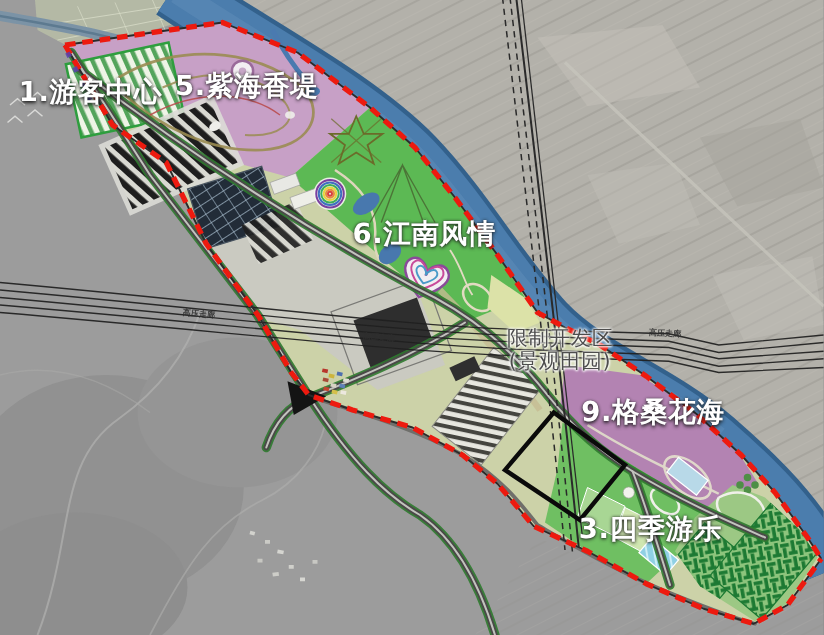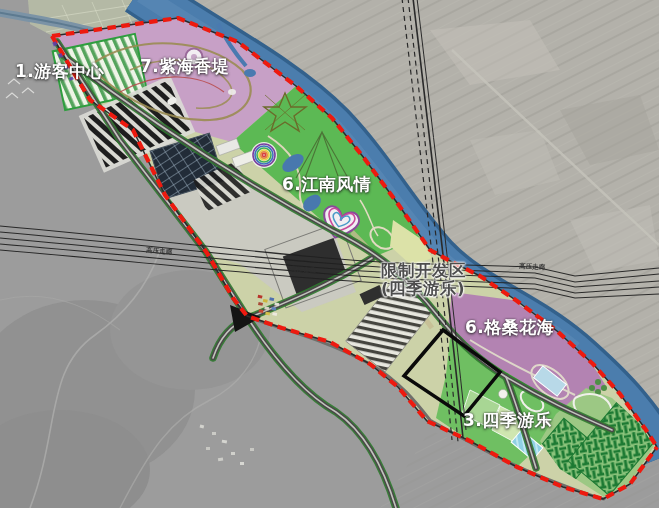--- a/index.html
+++ b/index.html
@@ -1,23 +1,23 @@
 <!DOCTYPE html>
 <html><head>
 <meta charset="utf-8">
 <style>
   html,body{margin:0;padding:0;background:#888;}
   #stage{position:relative;width:659px;height:508px;overflow:hidden;
          font-family:"DejaVu Sans","Liberation Sans",sans-serif;}
   #stage svg{position:absolute;left:0;top:0;}
-  .lbl{position:absolute;font-weight:bold;font-size:17px;line-height:1.15;color:#fff;
+  .lbl{position:absolute;font-weight:bold;font-size:22px;line-height:1.15;color:#fff;
        white-space:nowrap;letter-spacing:.5px;
        text-shadow:0 1px 3px rgba(25,25,25,.9),0 0 2px rgba(40,40,40,.65);}
-  .lbl-dark{position:absolute;font-weight:bold;font-size:16.5px;line-height:1.12;color:#4d4d4d;
-       text-align:left;letter-spacing:.5px;
+  .lbl-dark{position:absolute;font-weight:normal;font-size:16.5px;line-height:1.12;color:#4d4d4d;
+       text-align:center;letter-spacing:.5px;
        text-shadow:0 0 2px #fff,0 0 2px #fff,0 0 3px #fff,0 1px 2px #fff;}
   #lz1{left:15px;top:62px}
   #lz2{left:140px;top:57px}
   #lz3{left:282px;top:175px}
   #lz4{left:465px;top:318px}
   #lz5{left:463px;top:411px}
   #lz6{left:555px;top:430px}
   #lrestricted{left:381px;top:262px;width:134px}
   #lreserved{left:375px;top:363px;width:148px}
 </style>
@@ -281,24 +281,24 @@
   <g fill="none" stroke-linejoin="round">
     <path d="M52,36 L178,18 238,42 296,86 332,118 364,158 398,204 430,250 452,262 480,276 517,301 557,331 593,364 620,394 646,430 657,447" stroke="#2b2b2b" stroke-width="1.5"></path>
     <path d="M52,36 L90,100 133,130 165,195 207,253 233,298 247,316 282,328 330,342 370,364 398,387 427,421 470,441 517,467 563,487 603,499 630,484 657,447" stroke="#2b2b2b" stroke-width="1.5"></path>
     <path d="M52,36 L178,18 238,42 296,86 332,118 364,158 398,204 430,250 452,262 480,276 517,301 557,331 593,364 620,394 646,430 657,447" stroke-width="4.2" stroke-dasharray="8.5 5.5" stroke="#ed1a0f"></path>
     <path d="M52,36 L90,100 133,130 165,195 207,253 233,298 247,316 282,328 330,342 370,364 398,387 427,421 470,441 517,467 563,487 603,499 630,484 657,447" stroke-width="4.2" stroke-dasharray="8.5 5.5" stroke="#ed1a0f"></path>
     <path d="M54,42 L72,80" stroke="#5a3fae" stroke-width="4" stroke-dasharray="4 9" opacity="0.85"></path>
   </g>
 </svg>
 
 <div id="lz1" class="lbl">1.游客中心</div>
-<div id="lz2" class="lbl">7.紫海香堤</div>
+<div id="lz2" class="lbl">5.紫海香堤</div>
 <div id="lz3" class="lbl">6.江南风情</div>
-<div id="lz4" class="lbl">6.格桑花海</div>
+<div id="lz4" class="lbl">9.格桑花海</div>
 <div id="lz5" class="lbl">3.四季游乐</div>
 
 <div id="lrestricted" class="lbl-dark">
   <div>限制开发区</div>
-  <div>(四季游乐)</div>
+  <div>(景观田园)</div>
 </div>
 <div id="lreserved" class="lbl-dark">
 </div>
 </div>
 
 </body></html>

